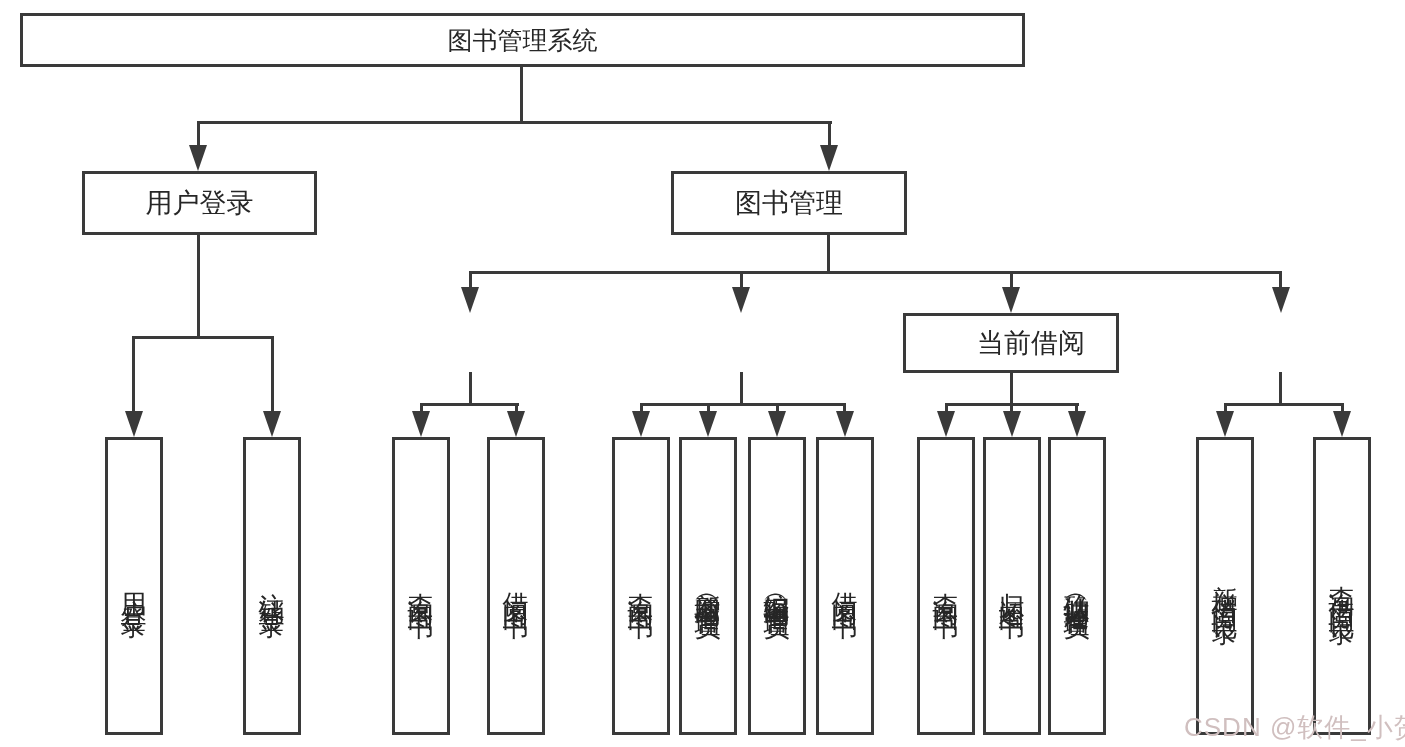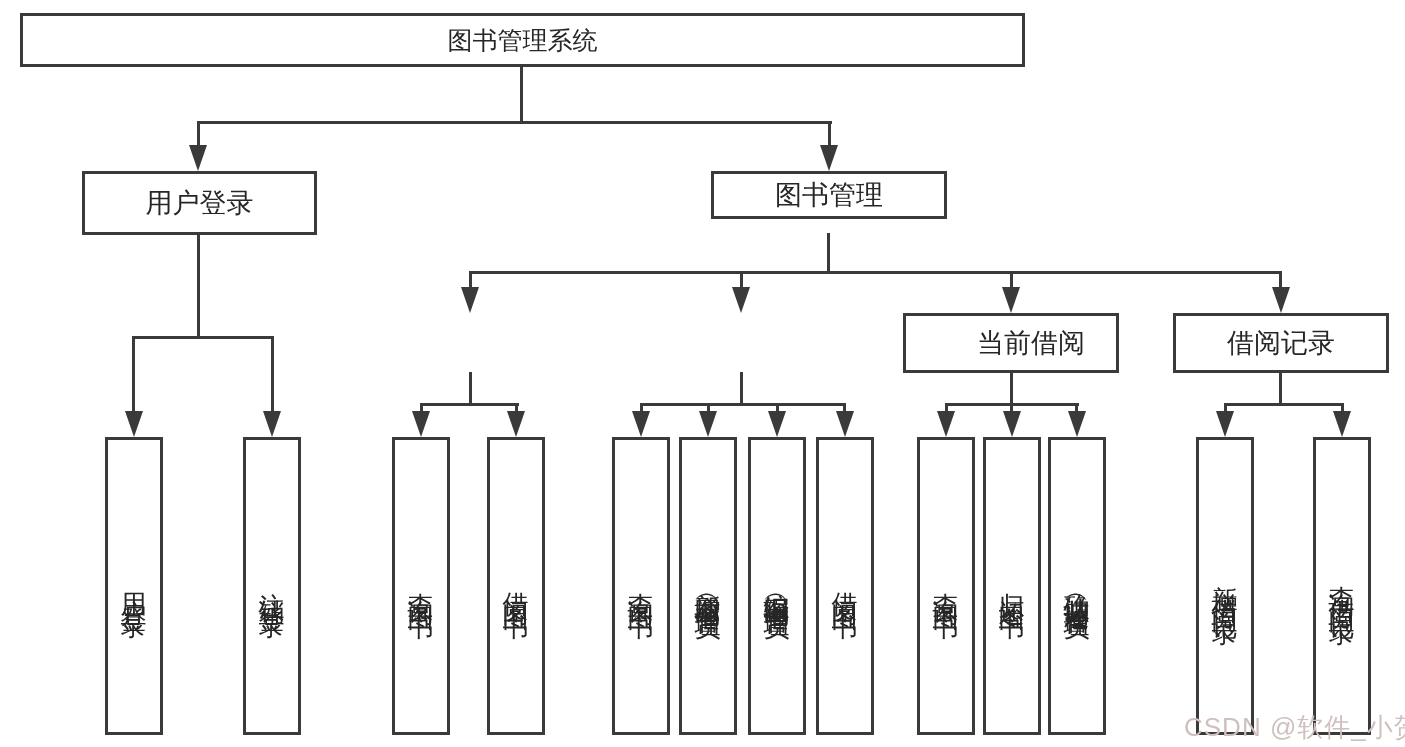--- a/index.html
+++ b/index.html
@@ -47,29 +47,26 @@
 
 <div class="stage">
 
   <div class="node node-root">
     <span>图书管理系统</span>
   </div>
 
   <div class="node node-l2" style="left:82px;top:171px;width:235px;height:64px;">
     <span>用户登录</span>
   </div>
-  <div class="node node-l2" style="left:711px;top:171px;width:236px;height:48px;">
+  <div class="node node-l2" style="left:671px;top:171px;width:236px;height:64px;">
     <span>图书管理</span>
   </div>
 
   <div class="node node-l3" style="left:903px;top:313px;width:216px;height:60px;padding-left:40px;">
     <span>当前借阅</span>
-  </div>
-  <div class="node node-l3" style="left:1173px;top:313px;width:216px;height:60px;">
-    <span>借阅记录</span>
   </div>
 
   <div class="node leaf" style="left:105px;">
     <span class="vtxt">用户登录</span>
   </div>
   <div class="node leaf" style="left:243px;">
     <span class="vtxt">注销登录</span>
   </div>
 
   <div class="node leaf" style="left:392px;">

